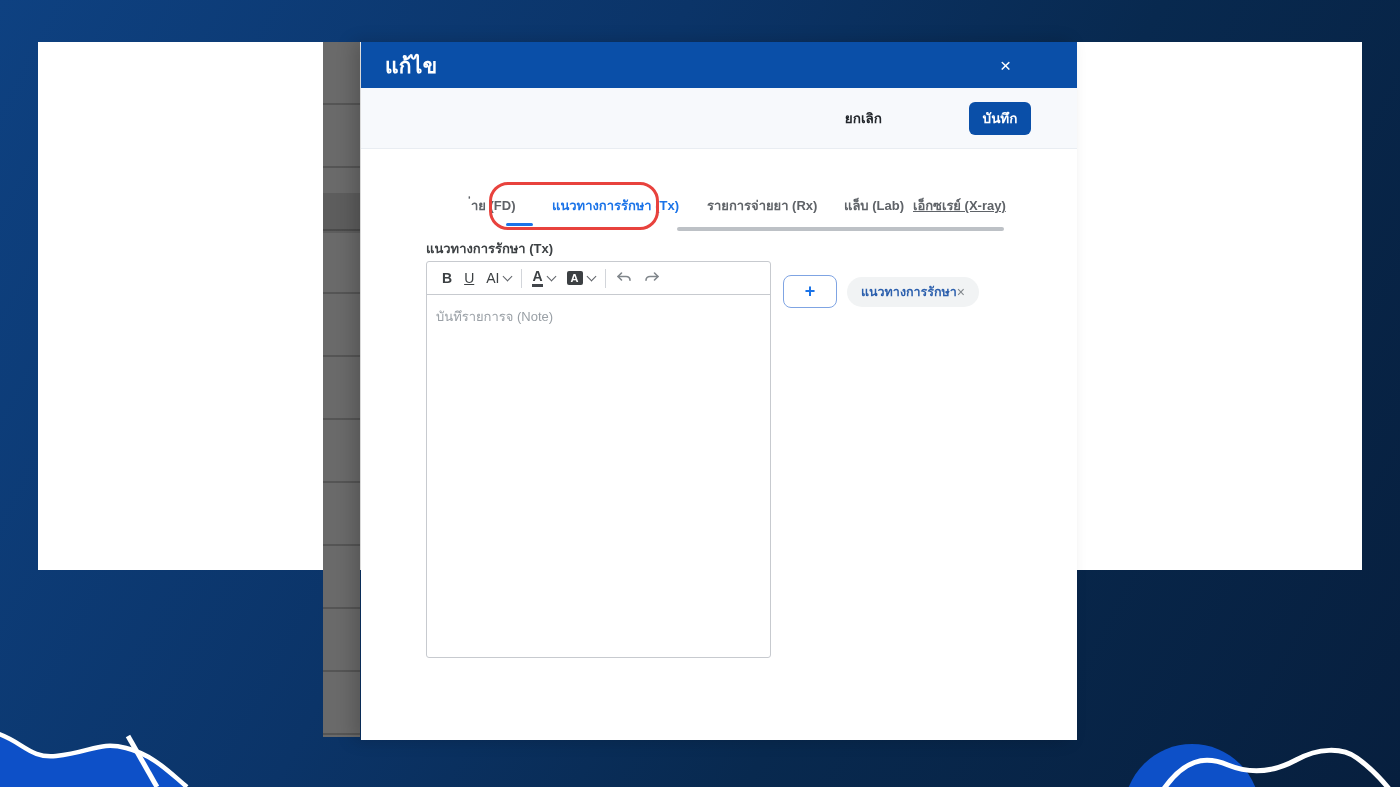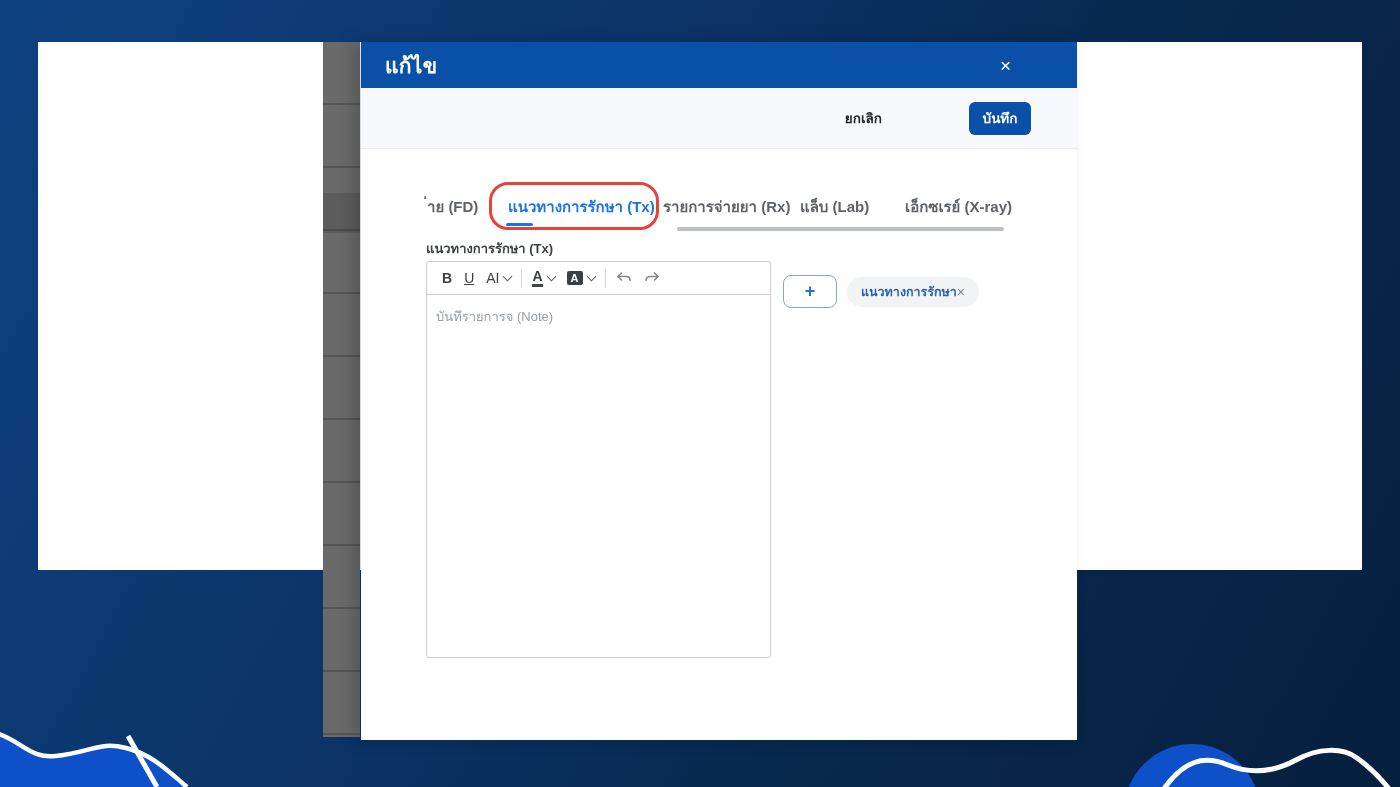--- a/index.html
+++ b/index.html
@@ -22,21 +22,21 @@
     box-shadow:-8px 0 16px rgba(0,0,0,.18);}
   .modal-header{height:46px;background:#0a4fa8;color:#fff;display:flex;align-items:center;padding:0 24px;}
   .modal-title{font-size:21px;font-weight:700;letter-spacing:.3px;}
   .close-btn{margin-left:auto;margin-right:36px;font-size:19px;line-height:1;color:#fff;cursor:pointer;background:none;border:none;font-family:inherit;}
   .actions-row{height:60px;background:#f7f9fc;border-bottom:1px solid #e9edf2;display:flex;align-items:center;justify-content:flex-end;gap:41px;padding-right:46px;}
   .cancel-btn{background:none;border:none;font-size:13.5px;font-weight:700;color:#22262b;cursor:pointer;font-family:inherit;}
   .save-btn{background:#0a4fa8;border:none;border-radius:6px;color:#fff;font-size:13.5px;font-weight:700;
     width:62px;height:33px;cursor:pointer;font-family:inherit;margin-left:40px;}
 
   
-  .tab{position:absolute;top:153px;font-size:15px;font-weight:600;color:#5f6368;cursor:pointer;white-space:nowrap;}
+  .tab{position:absolute;top:153px;font-size:13px;font-weight:600;color:#5f6368;cursor:pointer;white-space:nowrap;margin-left:44px;}
   .tab.active{color:#1a73e8;font-weight:700;}
   .tab-indicator{position:absolute;left:145px;top:181px;width:27px;height:3px;background:#1a73e8;border-radius:2px;}
   .annotation-box{position:absolute;left:128px;top:140px;width:164px;height:42px;border:3px solid #e8423d;border-radius:19px;}
   .tab-scrollbar{position:absolute;left:316px;top:185px;width:327px;height:4px;background:#bdc1c6;border-radius:2px;cursor:pointer;}
 
   .section-label{position:absolute;left:65px;top:196px;font-size:13px;font-weight:700;color:#3c4043;}
 
   
   .editor{position:absolute;left:65px;top:219px;width:345px;height:397px;border:1px solid #c7cacf;border-radius:3px;background:#fff;box-sizing:border-box;}
   .editor-toolbar{height:32px;border-bottom:1px solid #c7cacf;display:flex;align-items:center;padding:0 9px;color:#3c4043;}
@@ -87,21 +87,21 @@
 
     <div class="actions-row">
       <button class="cancel-btn">ยกเลิก</button>
       <button class="save-btn">บันทึก</button>
     </div>
 
     <span class="tab" style="left:66px;">่าย (FD)</span>
     <span class="tab active" style="left:147px;">แนวทางการรักษา (Tx)</span>
     <span class="tab" style="left:302px;">รายการจ่ายยา (Rx)</span>
     <span class="tab" style="left:439px;">แล็บ (Lab)</span>
-    <span class="tab" style="left:544px;">เอ็กซเรย์ (X-ray)</span>
+    <span class="tab" style="left:508px;text-decoration:underline;">เอ็กซเรย์ (X-ray)</span>
     <div class="tab-indicator"></div>
     <div class="tab-scrollbar"></div>
     <div class="annotation-box"></div>
 
     <div class="section-label">แนวทางการรักษา (Tx)</div>
 
     <div class="editor">
       <div class="editor-toolbar">
         <button class="tb">
             <span class="b">B</span>

